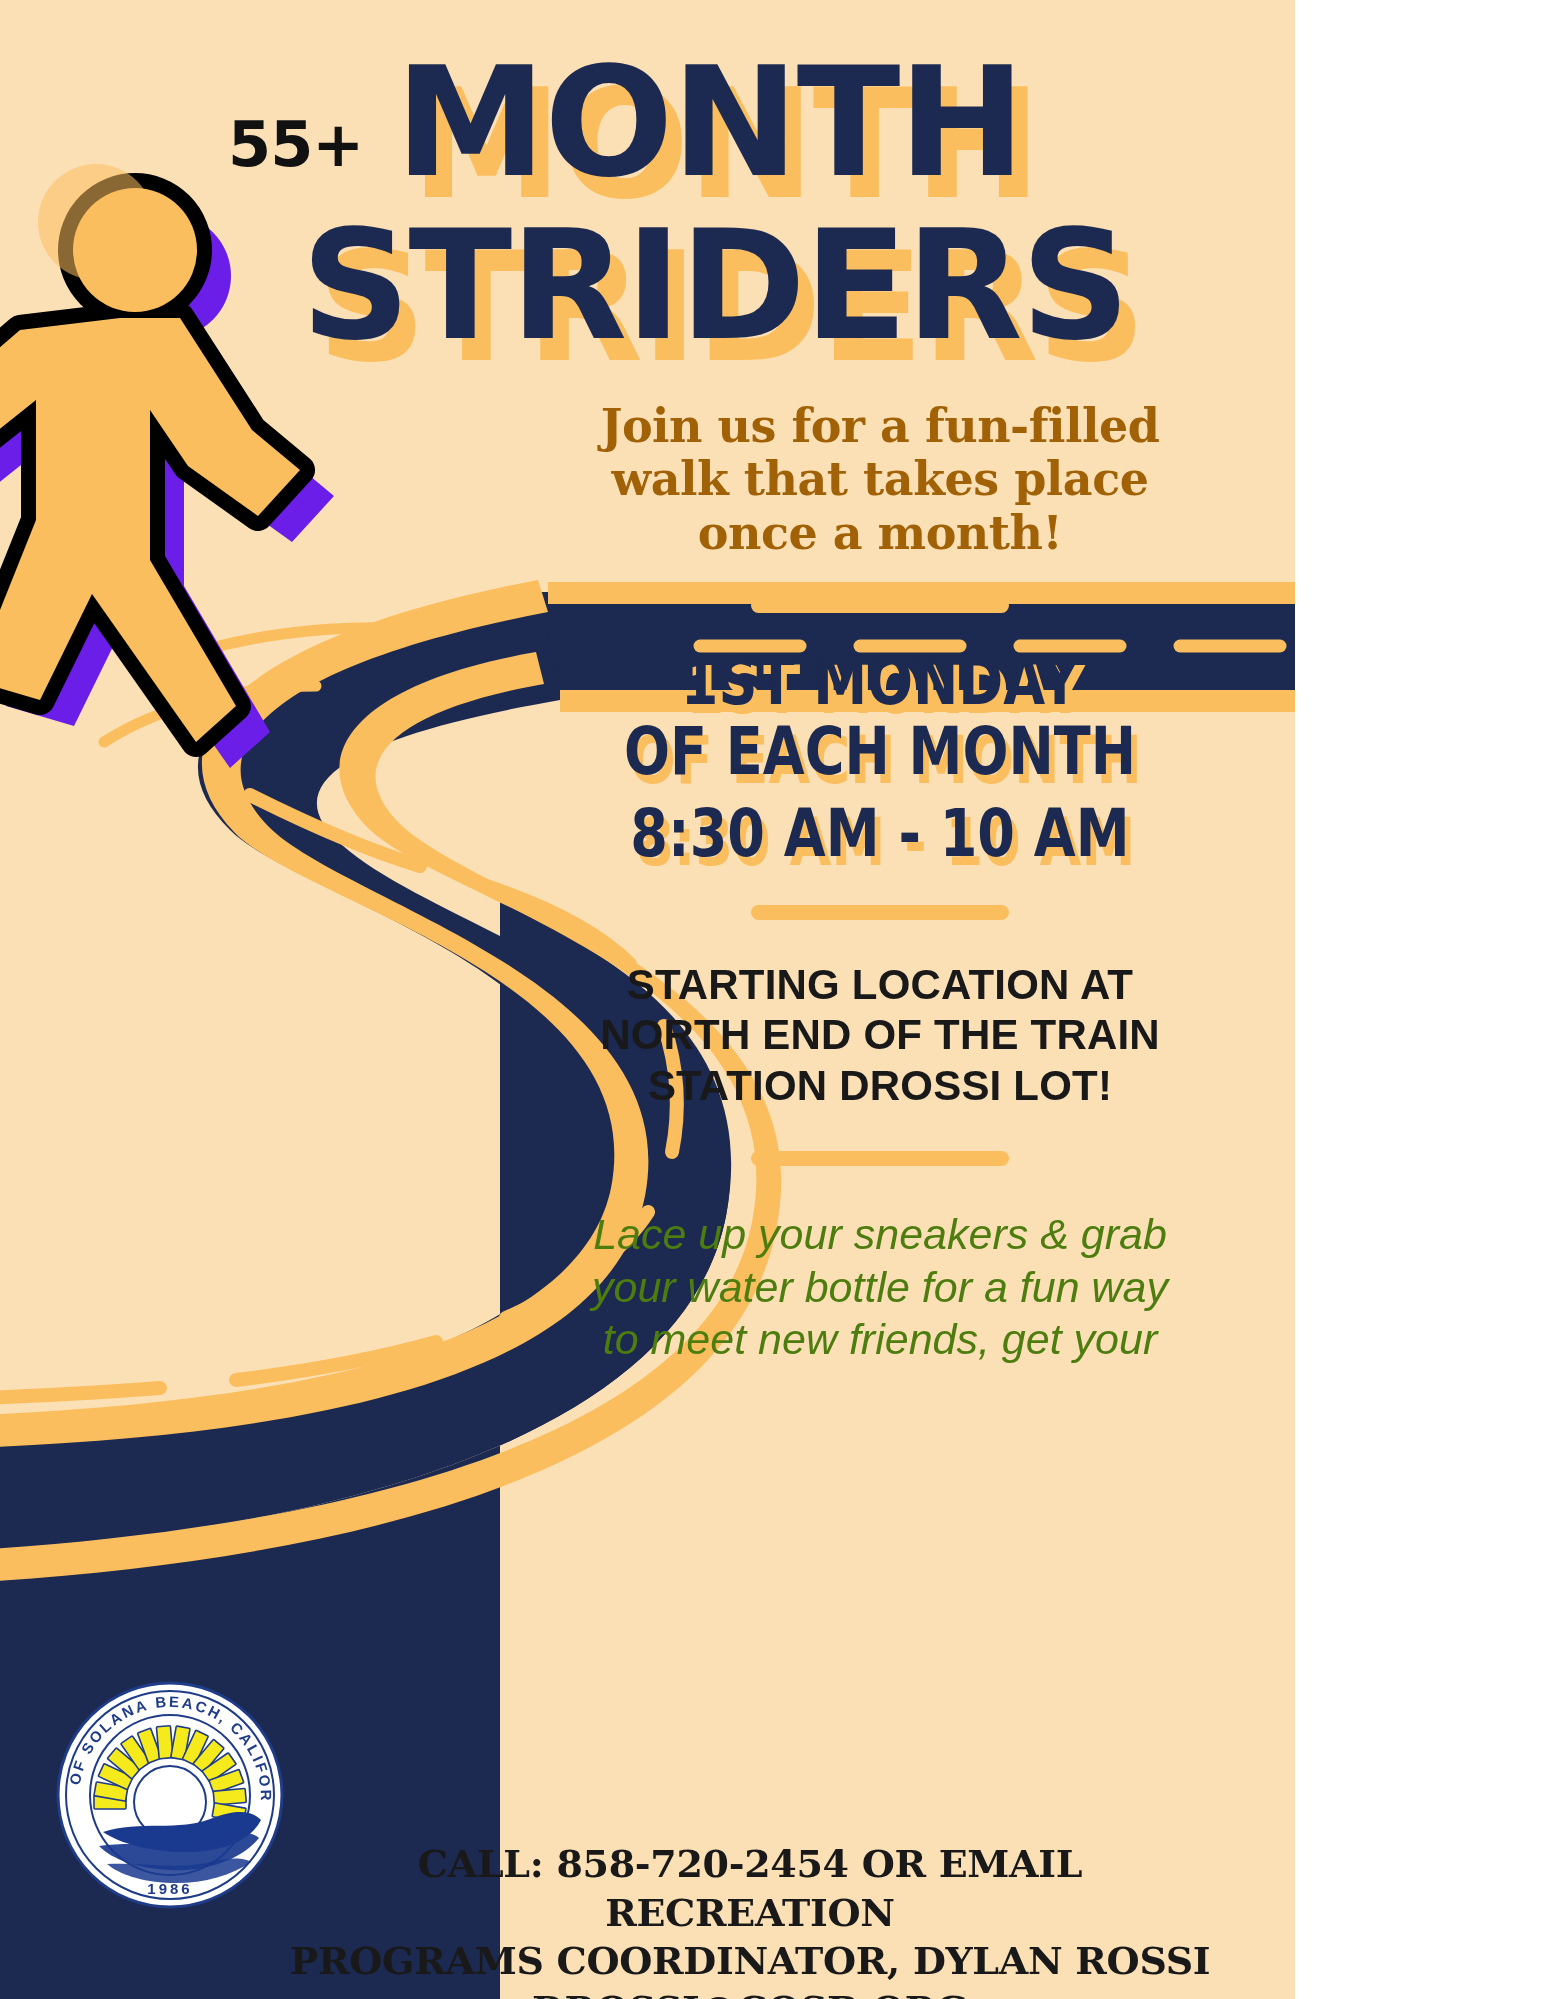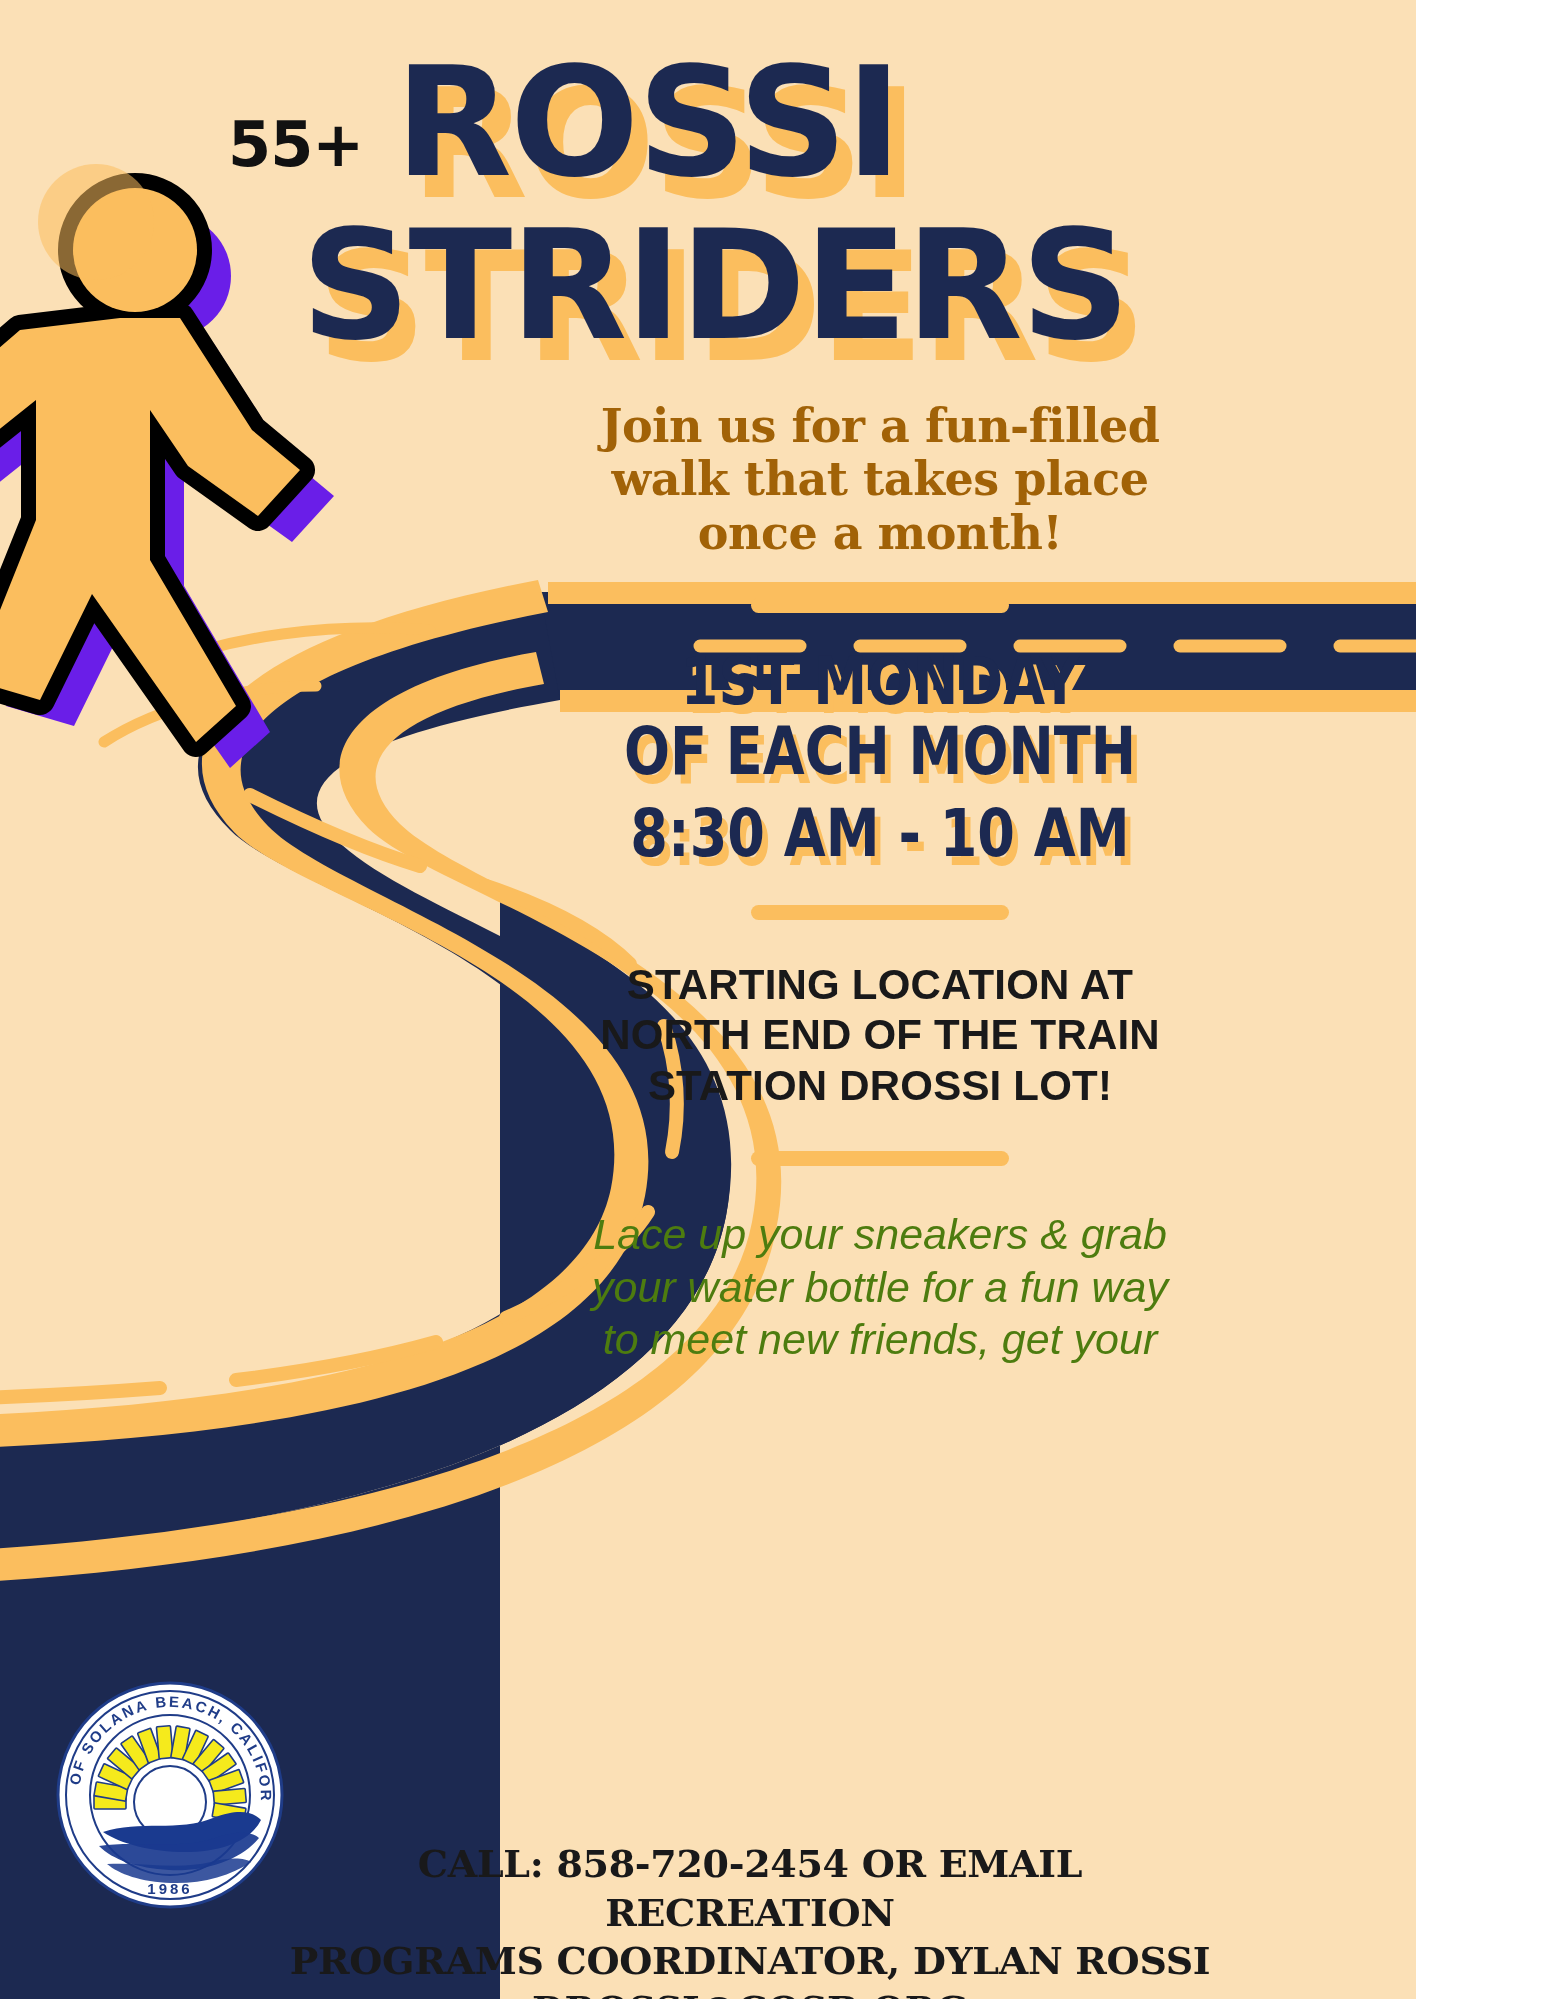--- a/index.html
+++ b/index.html
@@ -2,21 +2,21 @@
 <html><head>
 <meta charset="utf-8">
 <style>
   html, body {
     margin: 0;
     padding: 0;
     background: #ffffff;
   }
   #poster {
     position: relative;
-    width: 1416px;
+    width: 1295px;
     height: 1999px;
     overflow: hidden;
     background: #FBE0B6;
     font-family: "Liberation Sans", sans-serif;
   }
 
   
   #art {
     position: absolute;
     left: 0; top: 0;
@@ -311,21 +311,21 @@
                  L -96 430
                  L 20 330 Z"></path>
       </g>
 
       <circle cx="96" cy="222" r="58" fill="#FBBE5E" opacity="0.55"></circle>
     </g>
   </svg>
 
   <div class="headline-wrap">
     <div class="age-badge">55+</div>
-    <div class="title-line" id="title-1">ROSSI</div>
+    <div class="title-line" id="title-1">MONTH</div>
     <div class="title-line" id="title-2">STRIDERS</div>
   </div>
 
   <div class="col">
 
     <p class="intro">
       <span>Join us for a fun-filled</span><br>
       <span>walk that takes place</span><br>
       <span>once a month!</span>
     </p>

